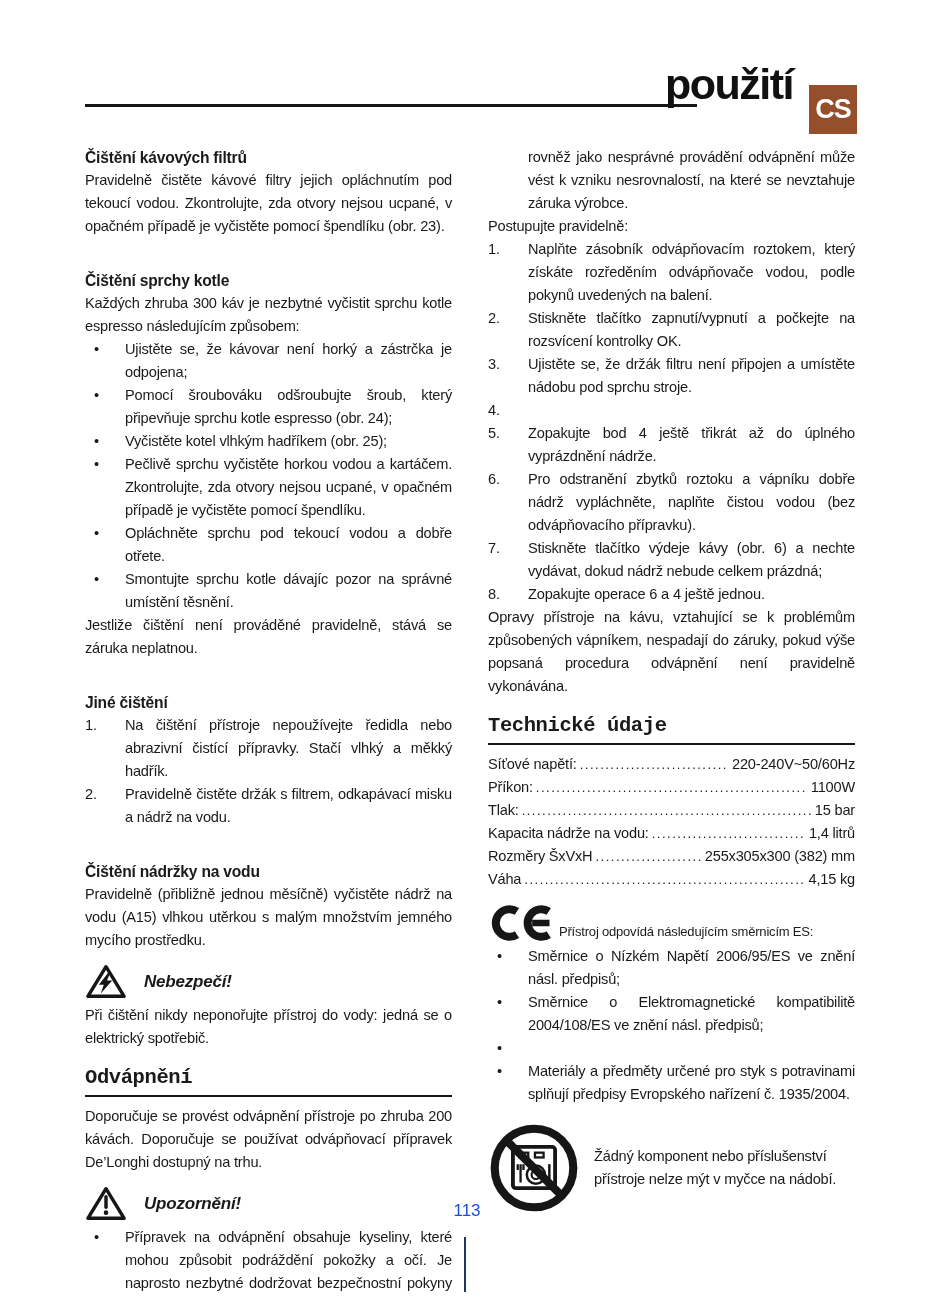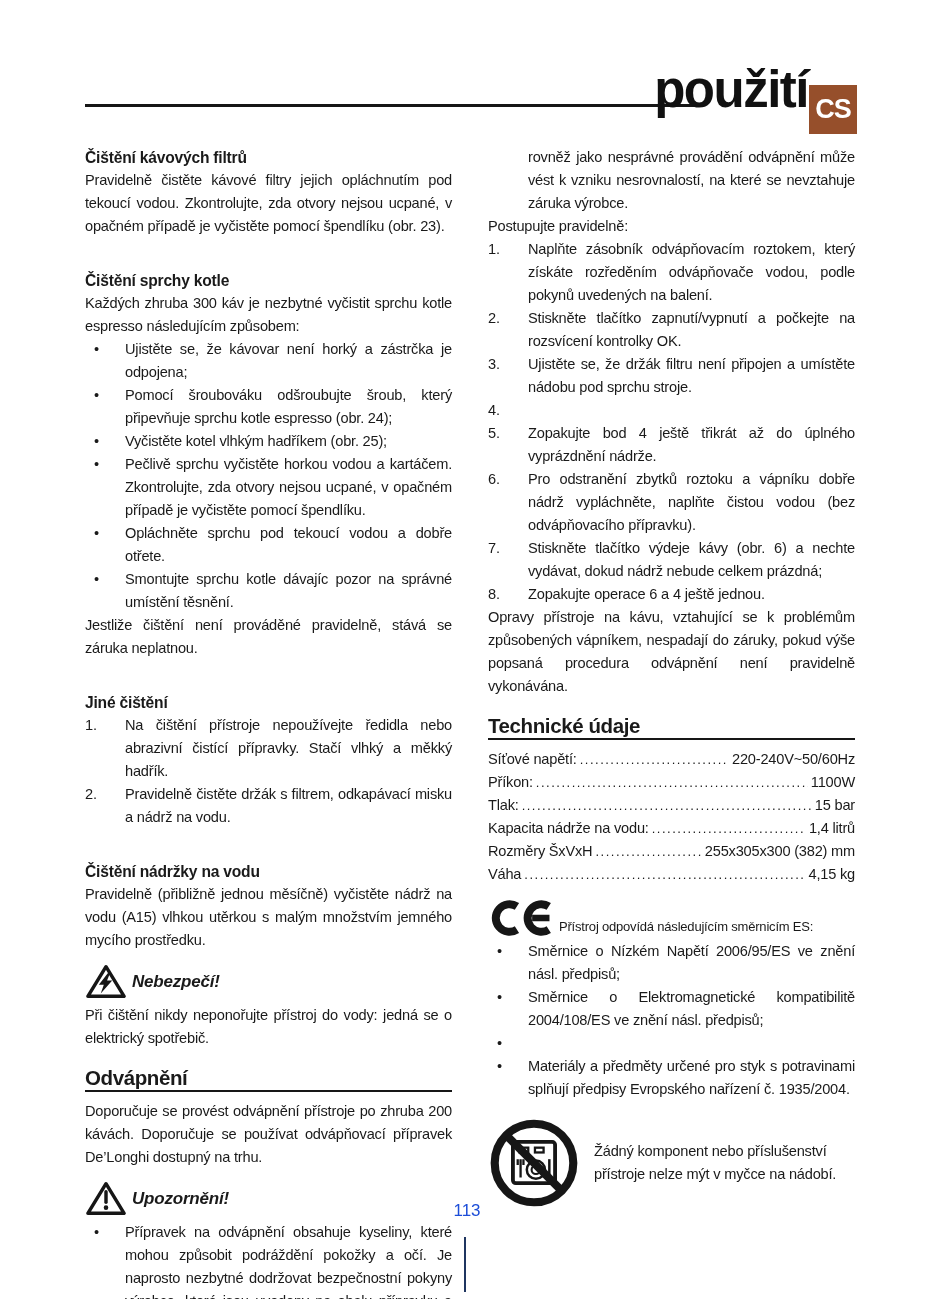--- a/index.html
+++ b/index.html
@@ -6,48 +6,48 @@
   body{
     width:933px;height:1299px;position:relative;overflow:hidden;
     font-family:"Liberation Sans", sans-serif;
     color:#1a1a1a;-webkit-font-smoothing:antialiased;
   }
   .page{position:absolute;inset:0;}
 
   
   .header-rule{position:absolute;top:104px;left:85px;width:612px;height:3px;background:#161616;}
   .header-title{
-    position:absolute;top:60px;right:125px;
-    font-size:51px;font-weight:bold;letter-spacing:-1.5px;color:#111;
+    position:absolute;top:60px;right:140px;
+    font-size:43px;font-weight:bold;letter-spacing:-1.5px;color:#111;
   }
   .lang-badge{
     position:absolute;top:85px;right:76px;width:48px;height:49px;
     background:#964f2b;color:#fff;font-weight:bold;font-size:27px;
     display:flex;align-items:center;justify-content:center;letter-spacing:-1px;
   }
 
   
   .columns{position:absolute;top:146px;left:85px;width:770px;display:flex;gap:36px;}
   .col{flex:1;min-width:0;}
 
   .p{font-size:14.6px;line-height:23px;letter-spacing:-0.2px;text-align:justify;}
   .h{font-weight:bold;font-size:15.6px;line-height:23px;letter-spacing:-0.2px;margin-top:31px;}
   .section-h{
     font-weight:bold;font-size:20.5px;letter-spacing:-0.4px;
-    border-bottom:2px solid #161616;padding-bottom:0;margin:16px 0 8px 0;
+    border-bottom:2px solid #161616;padding-bottom:6px;margin:16px 0 8px 0;font-family:Liberation Mono, monospace;
   }
 
   .li{display:flex;font-size:14.6px;line-height:23px;letter-spacing:-0.2px;}
   .li .marker{flex:0 0 40px;}
   .li .marker.bdot::before{content:"•";padding-left:9px;}
   .li .txt{flex:1;min-width:0;text-align:justify;}
   .indent{padding-left:40px;}
 
   
-  .warn{display:flex;align-items:center;gap:5px;margin:11px 0 4px 0;}
+  .warn{display:flex;align-items:center;gap:17px;margin:11px 0 4px 0;}
   .warn svg{display:block;}
   .warn-label{font-weight:bold;font-style:italic;font-size:17px;letter-spacing:-0.2px;}
 
   
   .spec{display:flex;align-items:baseline;font-size:14.6px;line-height:23px;letter-spacing:-0.2px;}
   .spec-label{white-space:nowrap;}
   .leader{flex:1;min-width:12px;overflow:hidden;white-space:nowrap;margin:0 3px;}
   .leader::after{content:"....................................................................................................";letter-spacing:1.5px;font-size:13px;}
   .spec-value{white-space:nowrap;}
 

